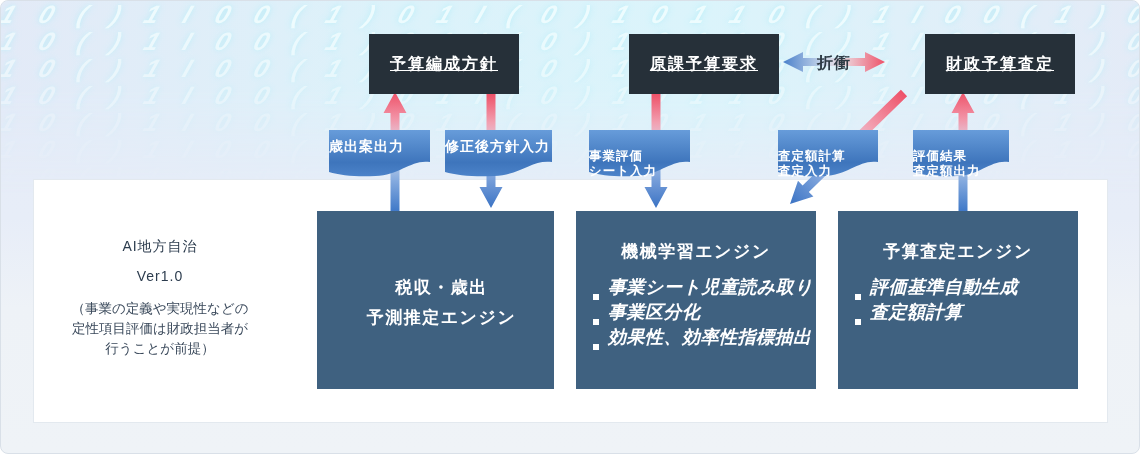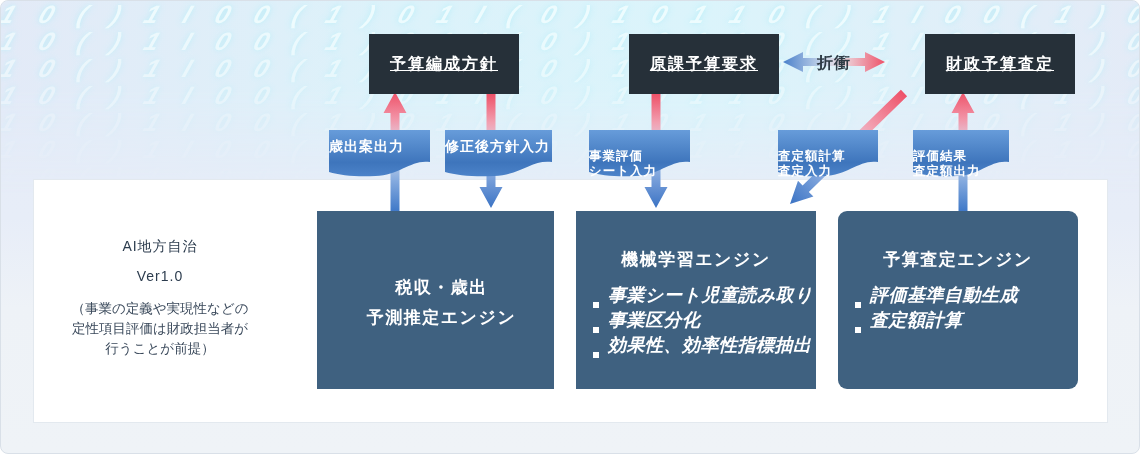--- a/index.html
+++ b/index.html
@@ -56,22 +56,22 @@
   .lab4{left:777px;width:100px;}
   .lab5{left:912px;width:96px;}
   
   .product{position:absolute;left:52px;top:230px;width:214px;z-index:2;text-align:center;color:#2c3c4e;}
   .product-title,.product-version{font-size:14px;font-weight:400;line-height:30px;letter-spacing:1px;}
   .product-note{margin-top:8px;font-size:13.5px;line-height:20px;color:#39485a;white-space:pre-line;}
   
   .engine{position:absolute;top:210px;height:178px;background:#3f6180;z-index:3;color:#fff;box-sizing:border-box;}
   .engine1{left:316px;width:237px;}
   .engine2{left:575px;width:240px;}
-  .engine3{left:837px;width:240px;border-radius:9px;}
-  .engine-title{font-weight:700;font-size:17px;letter-spacing:1.5px;text-align:center;line-height:26px;margin-top:36px;}
+  .engine3{left:837px;width:240px;}
+  .engine-title{font-weight:700;font-size:17px;letter-spacing:1.5px;text-align:center;line-height:26px;margin-top:28px;}
   .engine1 .engine-title{margin-top:62px;line-height:30px;white-space:pre-line;}
   .engine ul{list-style:none;margin:10px 0 0;padding:0 0 0 17px;}
   .engine li{display:flex;align-items:flex-end;line-height:25px;font-size:18px;font-weight:700;letter-spacing:0.5px;font-style:italic;}
   .bullet-sq{width:6px;height:6px;background:#fff;margin-right:9px;flex:0 0 6px;}
 </style>
 </head>
 <body>
 
 <div class="container">
 

